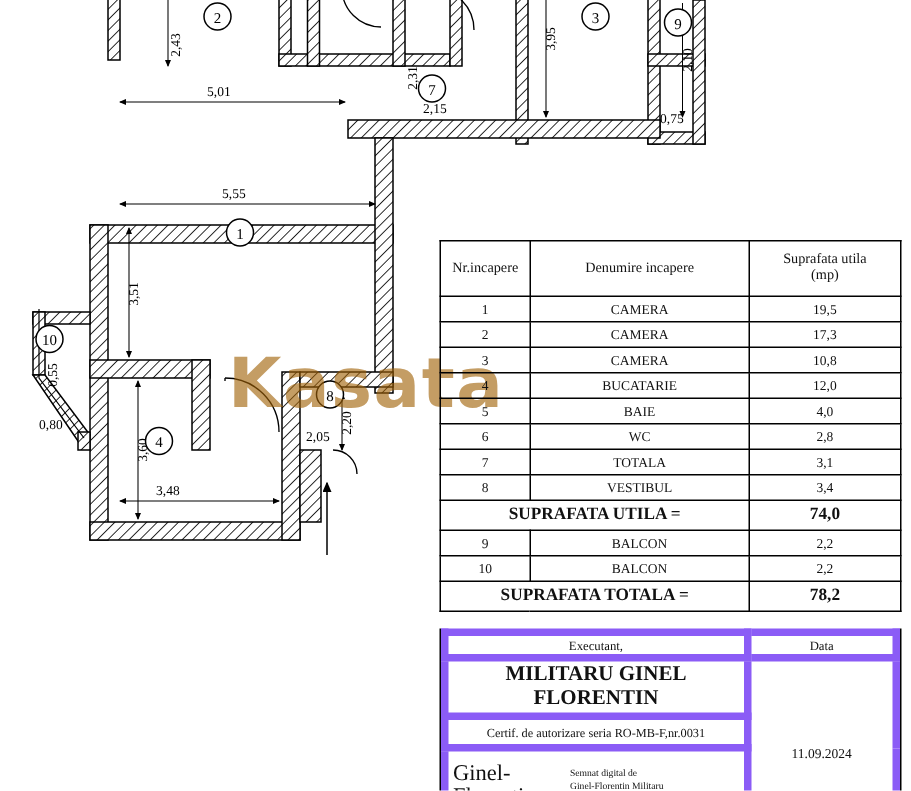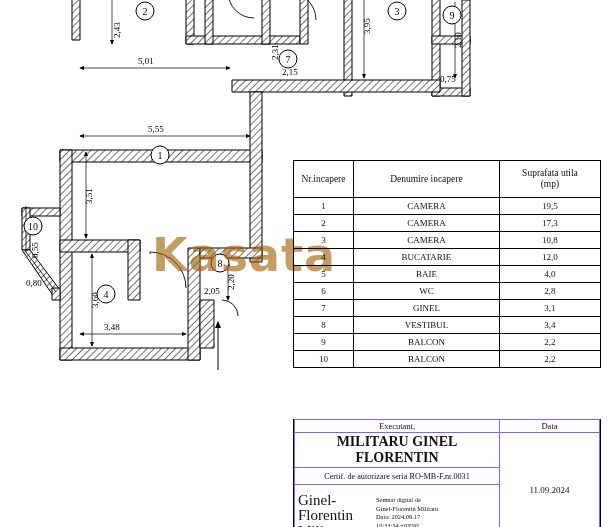--- a/index.html
+++ b/index.html
@@ -87,21 +87,21 @@
     border-top: none;
     box-sizing: border-box;
     font-size: 8.5px;
   }
   .footer table {
     border-collapse: collapse;
     width: 100%;
     font-size: 8.5px;
   }
   .footer td {
-    border: 1px solid #8b5cf6;
+    border: 5px solid #8b5cf6;
     text-align: center;
     vertical-align: middle;
     padding: 1px 2px;
   }
   .f-left { width: 206px; }
   .f-right { width: 100px; }
   .exec-head { height: 13px; }
   .exec-name { font-weight: bold; font-size: 14px; height: 14px; }
   .exec-cert { font-size: 8.2px; height: 14px; }
   .sig-cell {
@@ -292,41 +292,49 @@
       <td>BAIE</td>
       <td>4,0</td>
     </tr>
     <tr class="rowline">
       <td>6</td>
       <td>WC</td>
       <td>2,8</td>
     </tr>
     <tr class="rowline">
       <td>7</td>
-      <td>GINEL</td>
+      <td>TOTALA</td>
       <td>3,1</td>
     </tr>
     <tr class="rowline">
       <td>8</td>
       <td>VESTIBUL</td>
       <td>3,4</td>
     </tr>
 
+    <tr class="total">
+      <td class="total-label" colspan="2">SUPRAFATA UTILA =</td>
+      <td>74,0</td>
+    </tr>
 
     <tr class="rowline">
       <td>9</td>
       <td>BALCON</td>
       <td>2,2</td>
     </tr>
     <tr class="rowline">
       <td>10</td>
       <td>BALCON</td>
       <td>2,2</td>
     </tr>
 
+    <tr class="total">
+      <td class="total-label" colspan="2">SUPRAFATA TOTALA =</td>
+      <td>78,2</td>
+    </tr>
   </tbody>
     </table>
 </div>
 
 <div class="footer">
   <table>
     <tbody>
         <tr class="exec-head">
       <td class="f-left">Executant,</td>
       <td class="f-right">Data</td>

